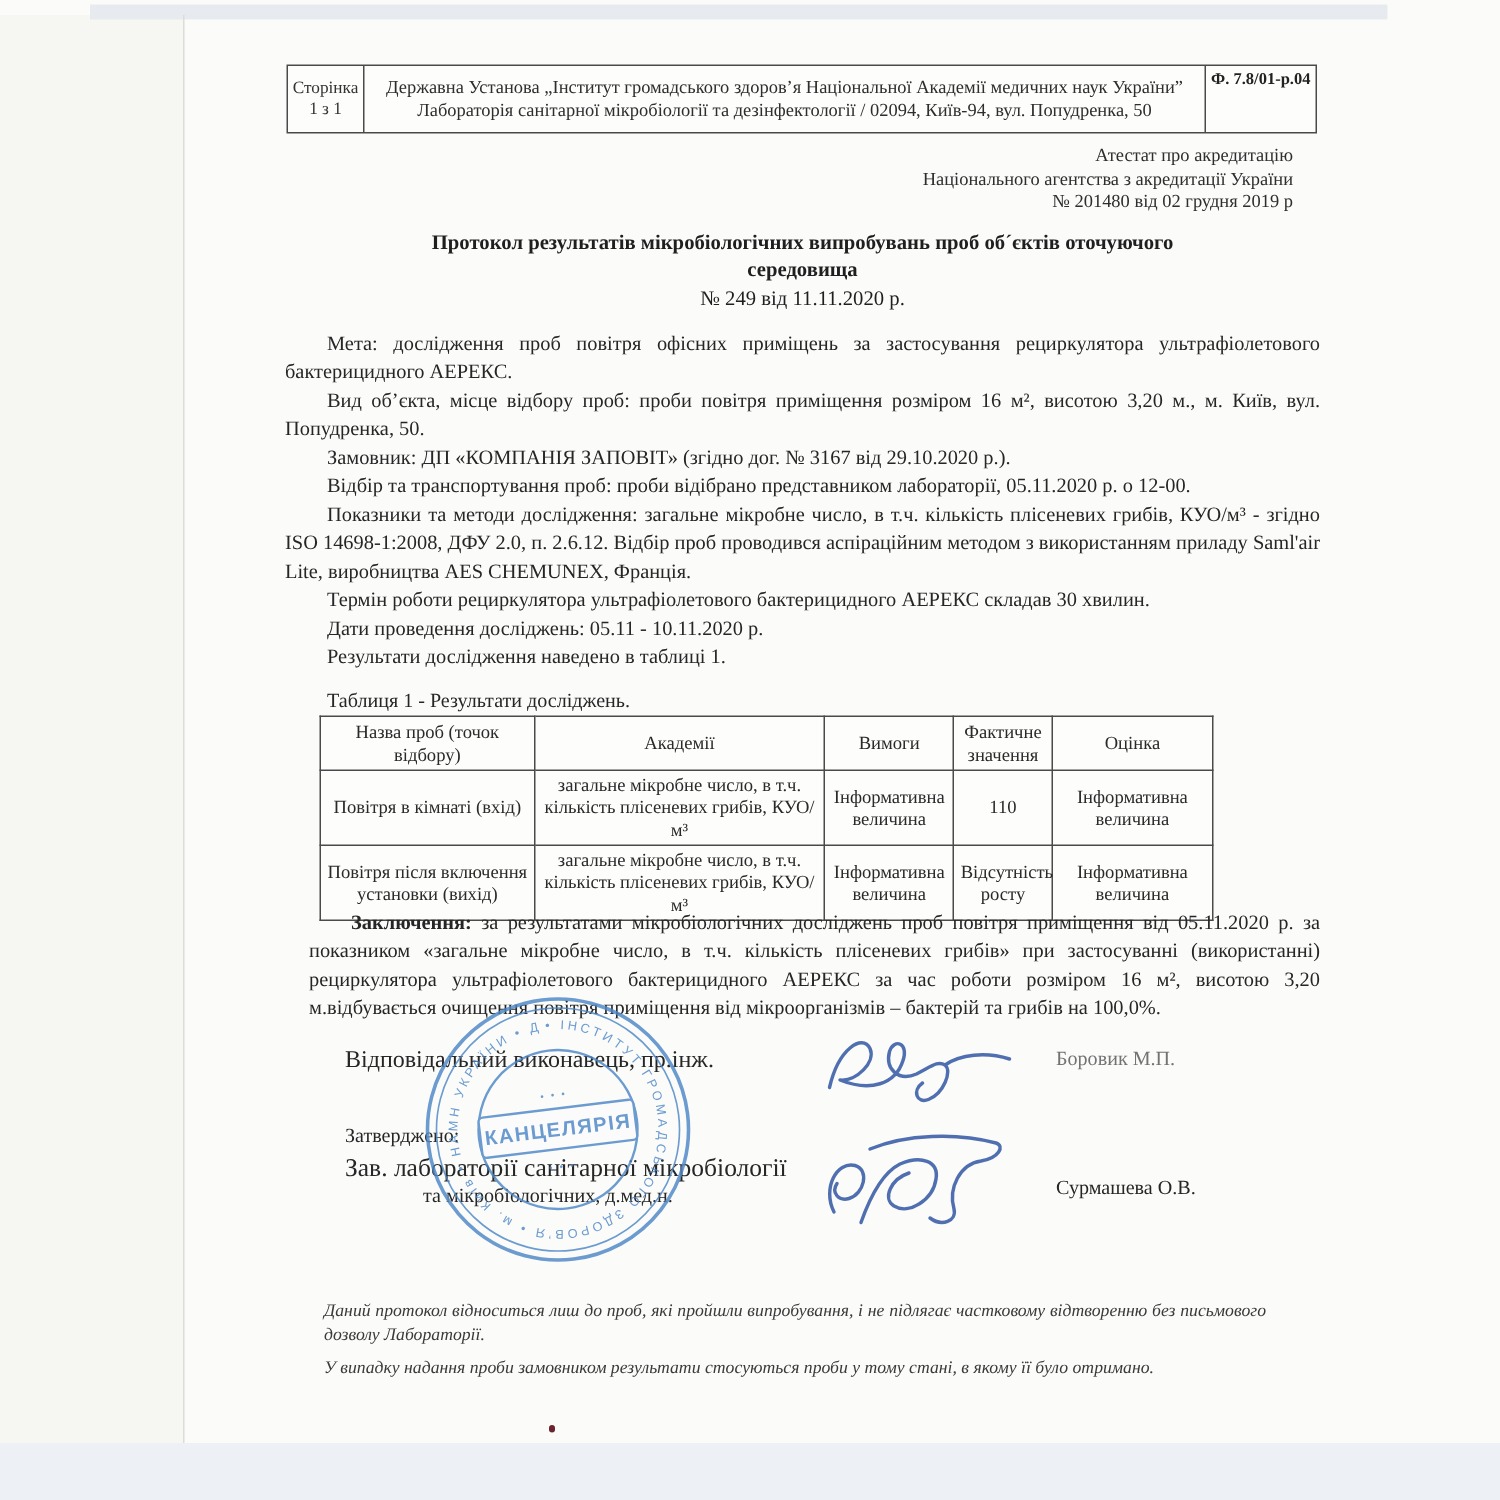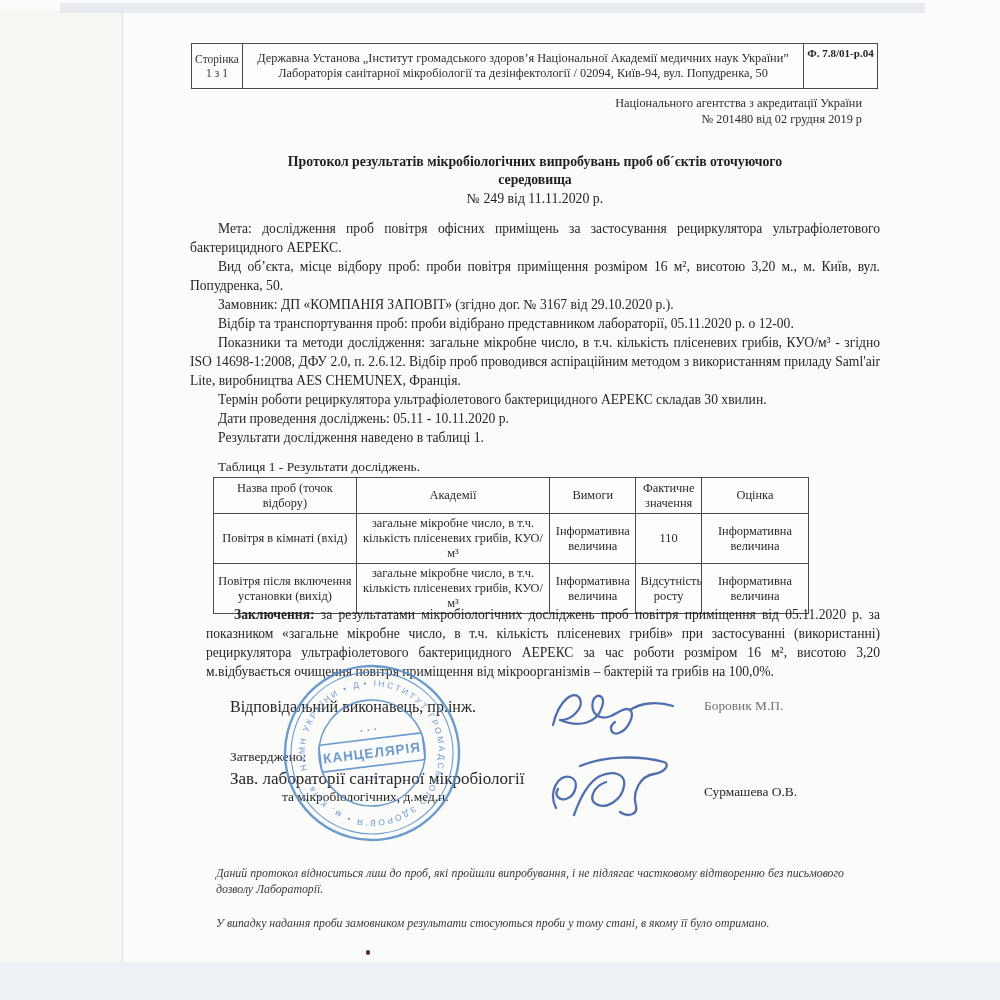--- a/index.html
+++ b/index.html
@@ -78,21 +78,21 @@
   .sig-name-2 { position:absolute; left:704px; top:784px; font-size:13.4px; color:#262626; }
 
   .stamp-wrap { position:absolute; left:281px; top:662px; width:182px; height:182px; transform:rotate(-7deg); opacity:0.82; }
   .sig1-wrap { position:absolute; left:545px; top:683px; width:135px; height:60px; }
   .sig2-wrap { position:absolute; left:540px; top:748px; width:140px; height:78px; }
 
   .doc-footer {
     position:absolute; left:216px; top:866px; width:628px;
     font-size:11.8px; line-height:15.5px; font-style:italic; text-align:justify; color:#3a3a3a;
   }
-  .doc-footer p + p { margin-top:19px; }
+  .doc-footer p + p { margin-top:7px; }
 </style>
 </head>
 <body>
 
 <div class="scan-left-margin"></div>
 <div class="scan-top-band"></div>
 <div class="scan-left-edge"></div>
 <div class="scan-bottom-band"></div>
 <div class="scan-speck"></div>
 
@@ -104,20 +104,21 @@
   <div class="cell cell-org">
     <div>Державна Установа „Інститут громадського здоров’я  Національної Академії медичних наук України”</div>
     <div>Лабораторія санітарної мікробіології та дезінфектології / 02094, Київ-94, вул. Попудренка, 50</div>
   </div>
   <div class="cell cell-form">
     <div>Ф. 7.8/01-р.04</div>
   </div>
 </div>
 
 <div class="accreditation">
+  <div>Атестат про акредитацію</div>
   <div>Національного агентства з акредитації України</div>
   <div>№ 201480 від 02 грудня 2019 р</div>
 </div>
 
 <div class="doc-title">
   <div class="bold">Протокол результатів мікробіологічних випробувань проб об´єктів оточуючого</div>
   <div class="bold">середовища</div>
   <div class="num">№ 249 від 11.11.2020 р.</div>
 </div>
 

